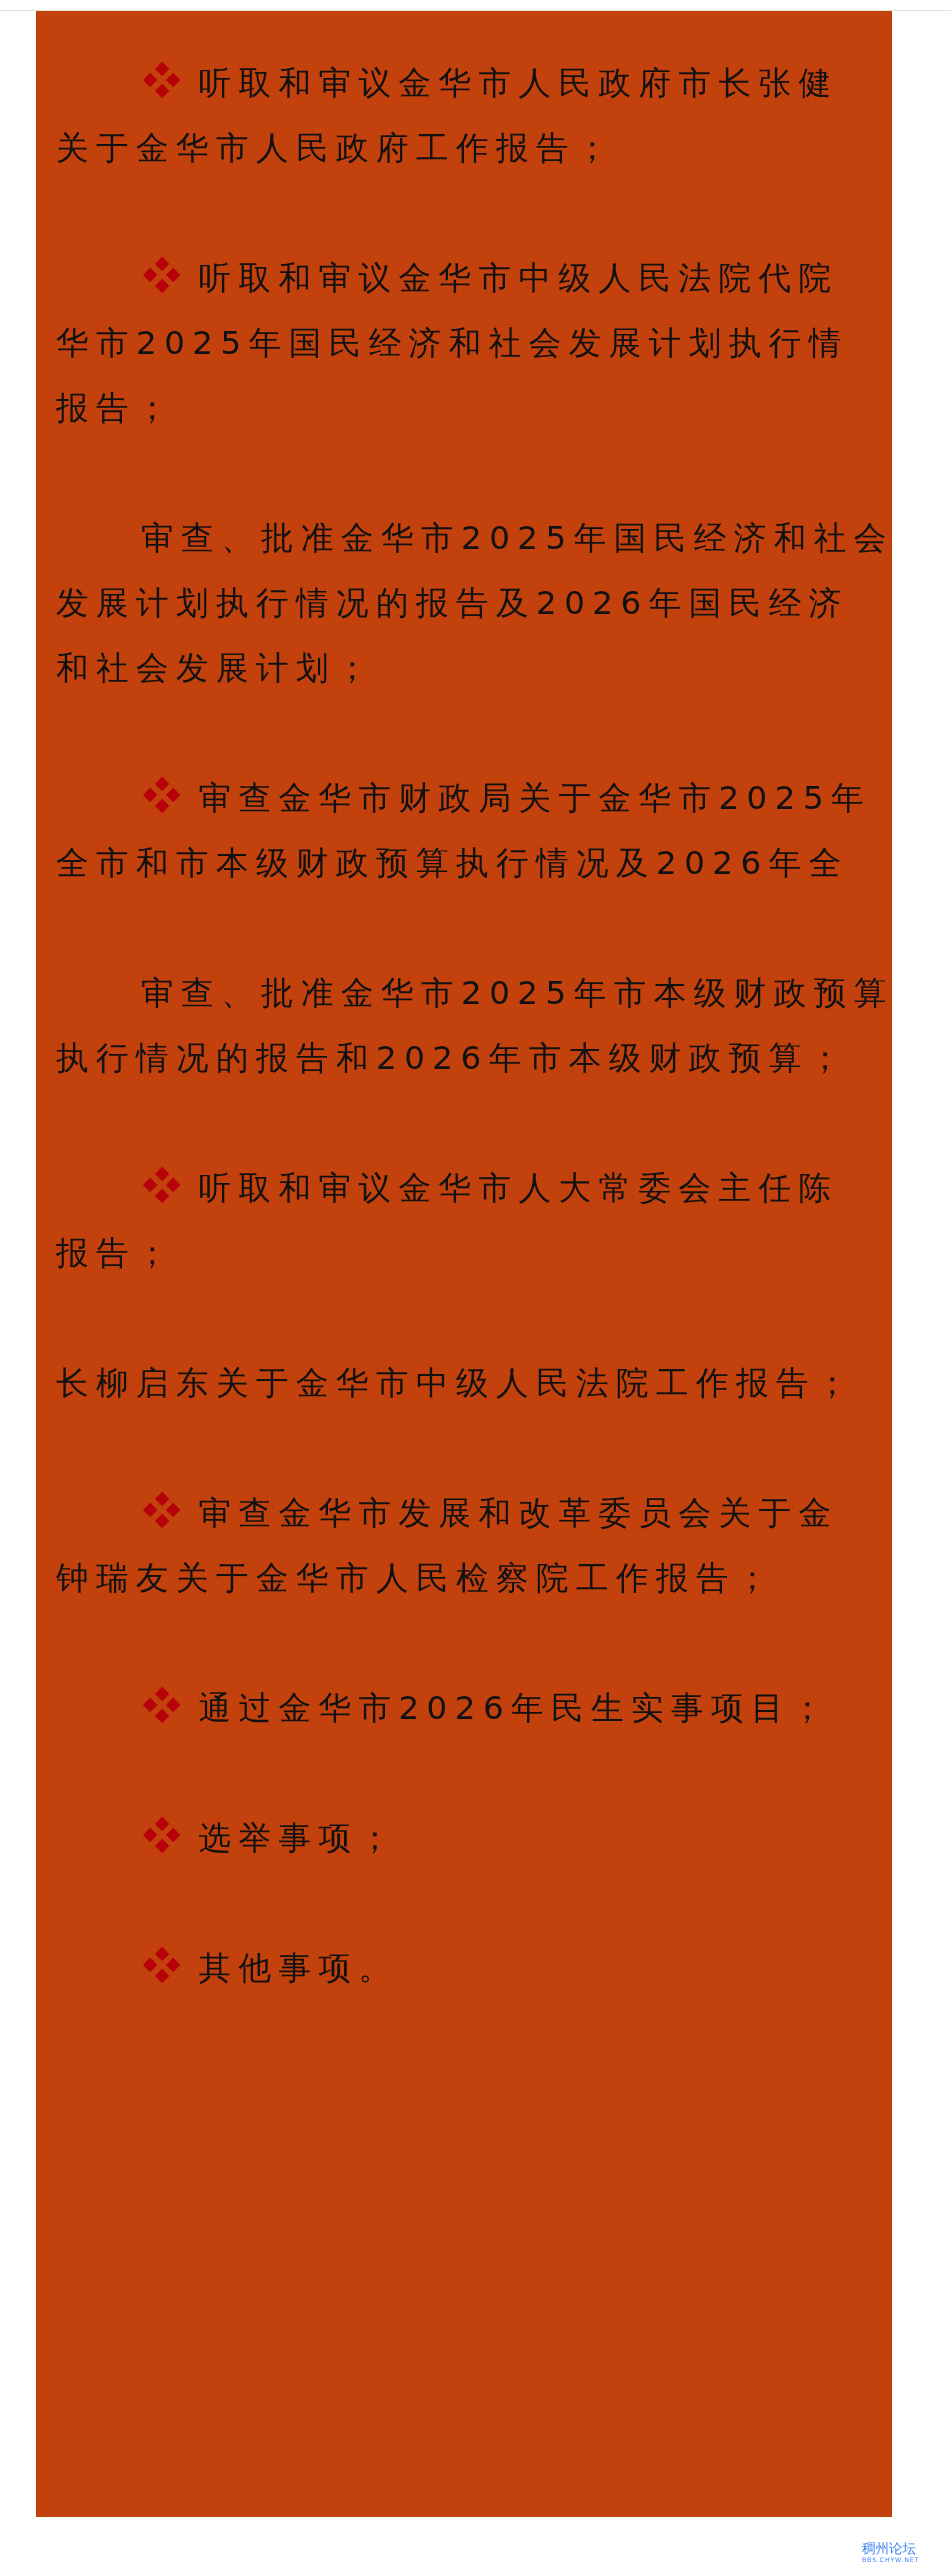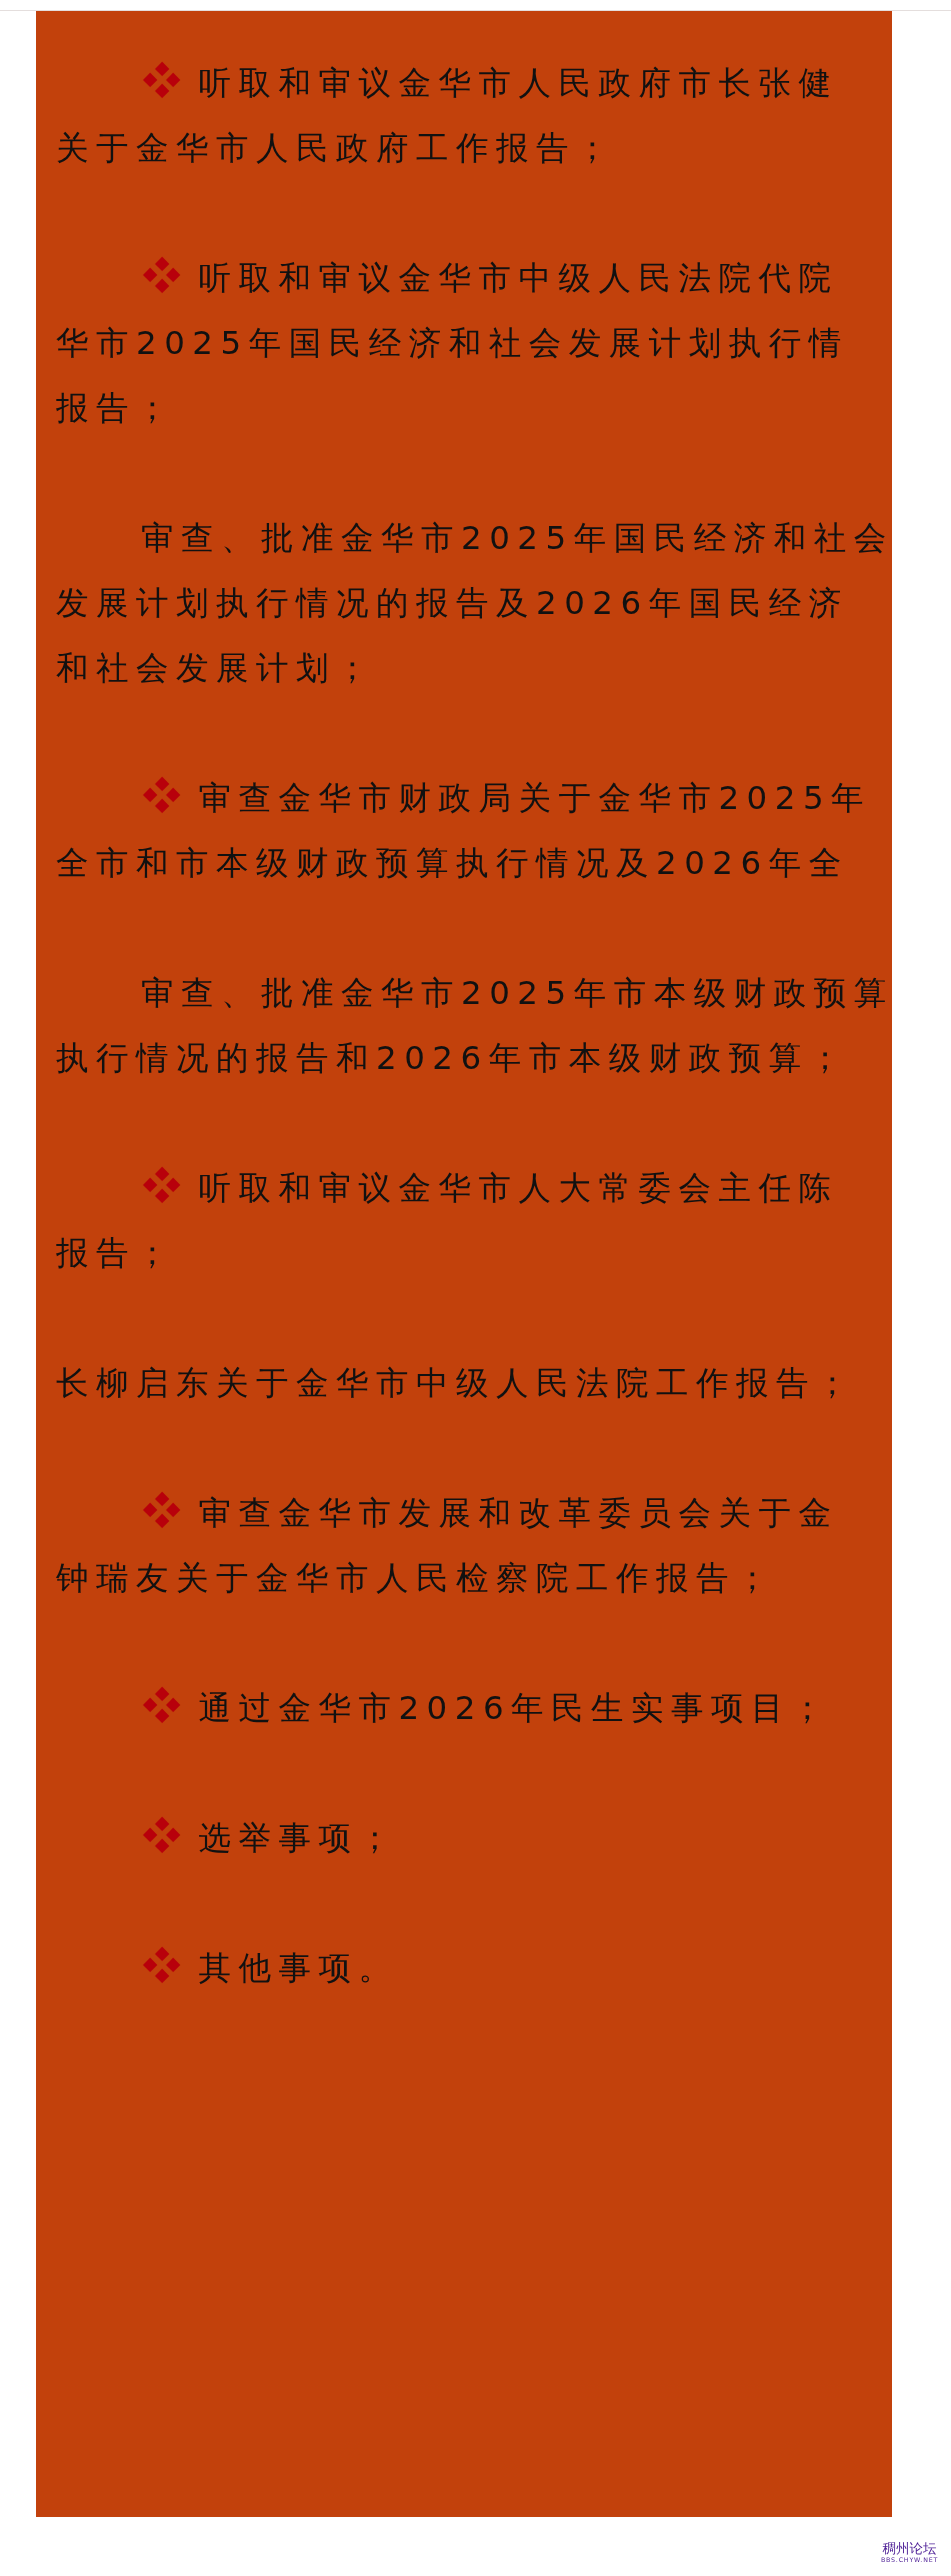--- a/index.html
+++ b/index.html
@@ -67,28 +67,28 @@
       background: #b8000b;
       transform: rotate(45deg);
       box-shadow: 0 0 0.8px rgba(184,0,11,0.4);
     }
     .bullet i.d-top    { left: 13.5px; top: 1.6px; }
     .bullet i.d-left   { left: 2.4px;  top: 12.7px; }
     .bullet i.d-right  { left: 24.6px; top: 12.7px; }
     .bullet i.d-bottom { left: 13.5px; top: 24px; }
     .watermark {
       position: absolute;
-      right: 6px;
+      right: 18px;
       top: 2541px;
       width: 71px;
       height: 30px;
-      color: #4c1d95;
+      color: #3b82f6;
       font-size: 13.5px;
       line-height: 14.3px;
-      text-align: center;
+      text-align: left;
     }
     .watermark .wm-sub {
       font-size: 6.3px;
       letter-spacing: 0.8px;
       line-height: 9.5px;
     }
   </style>
 </head>
 <body>
 

